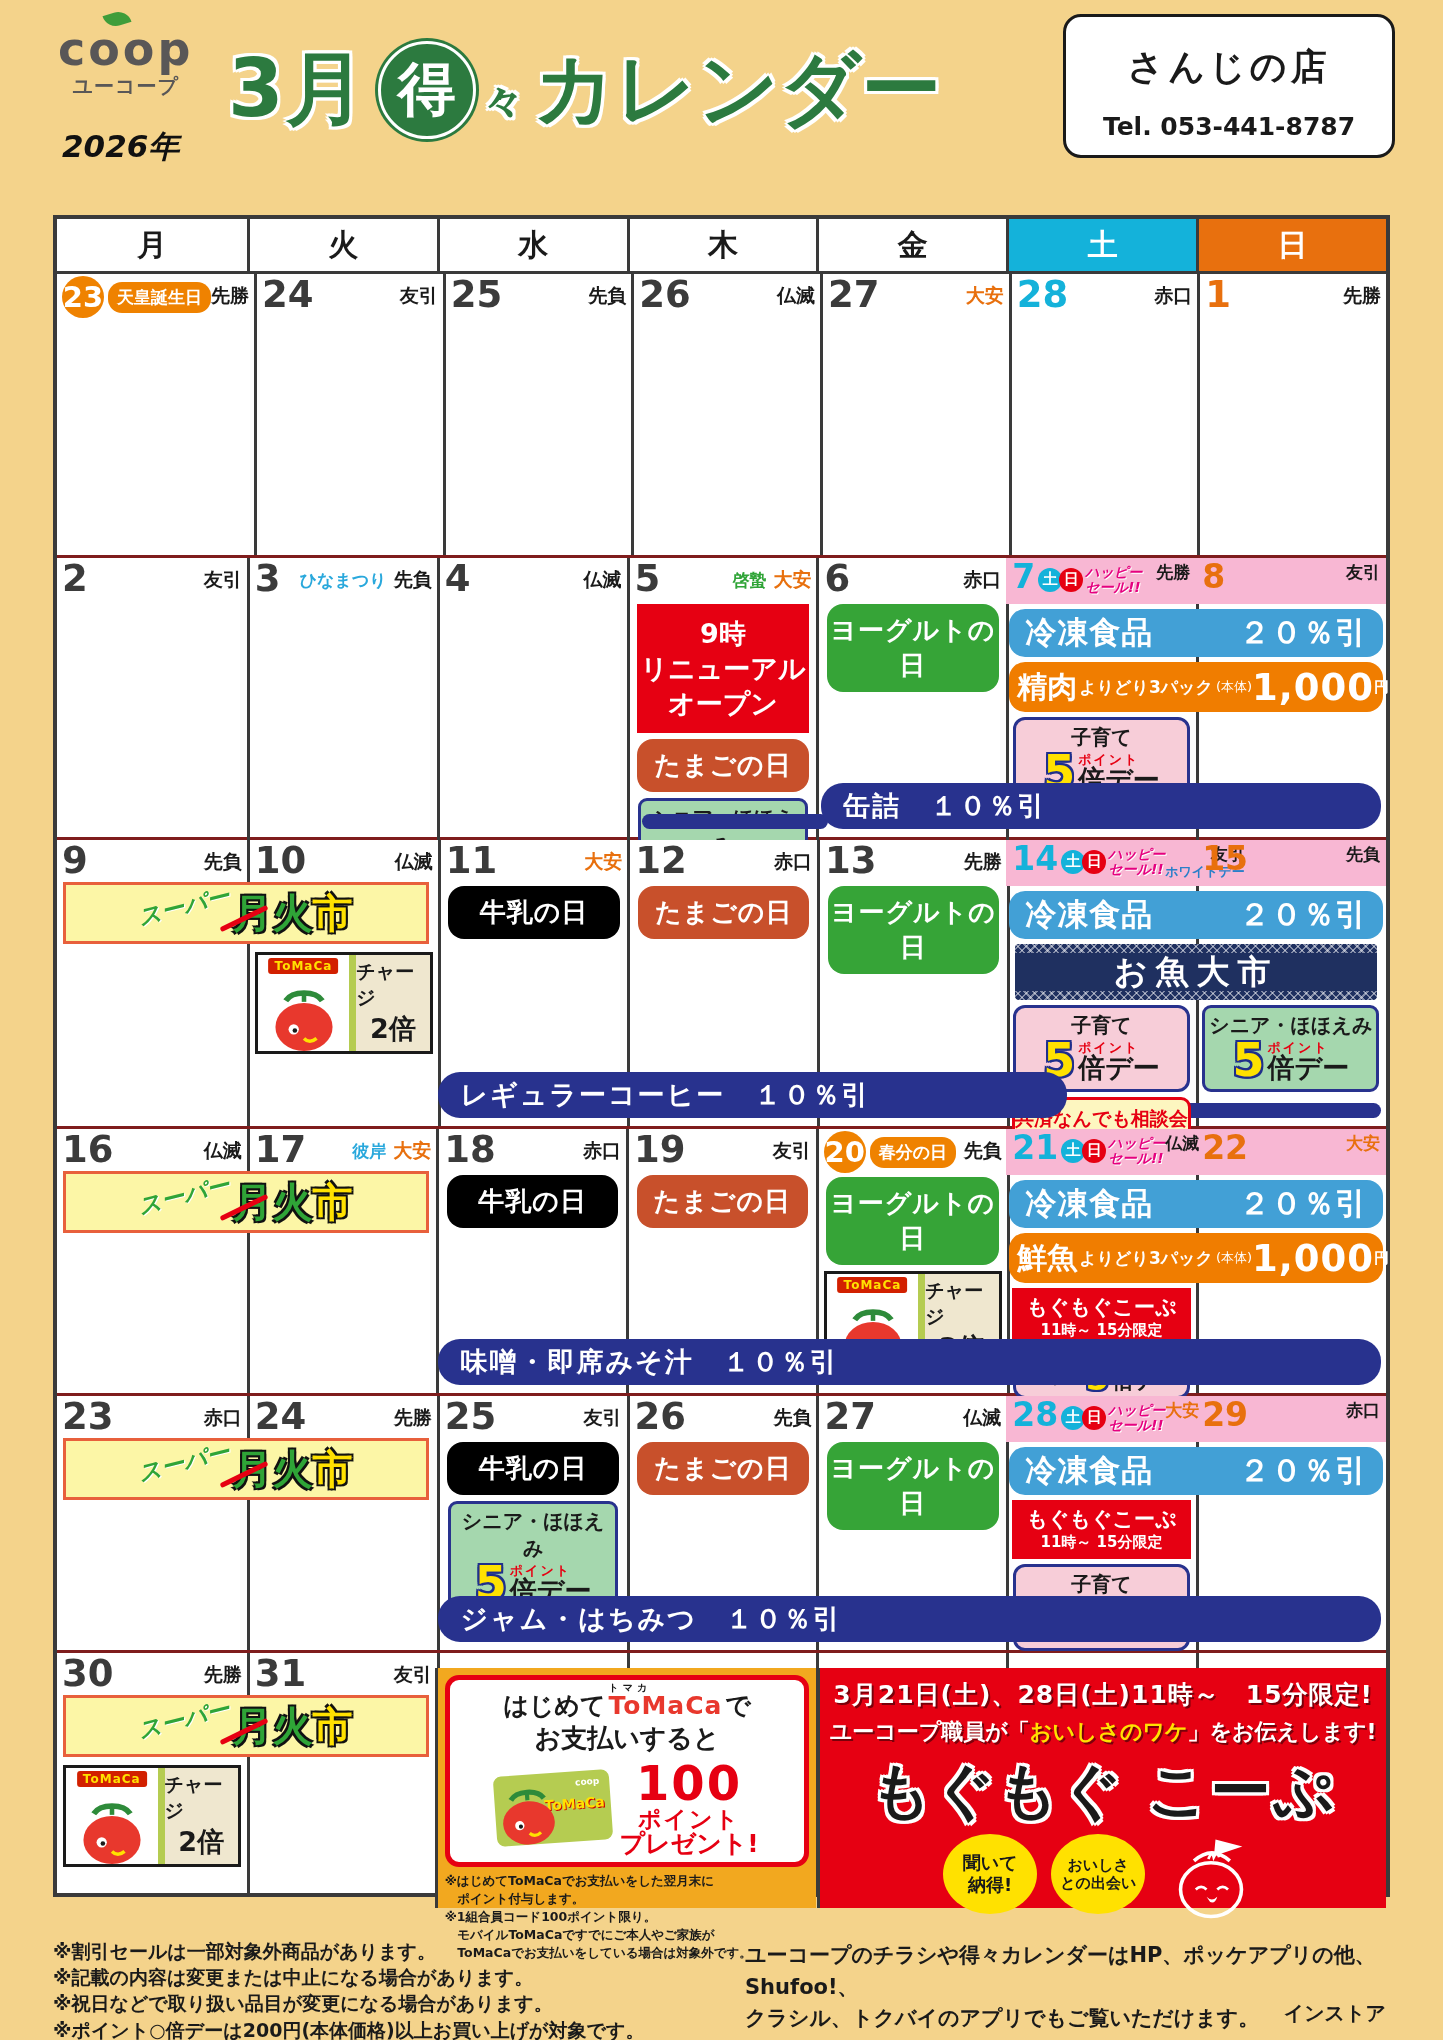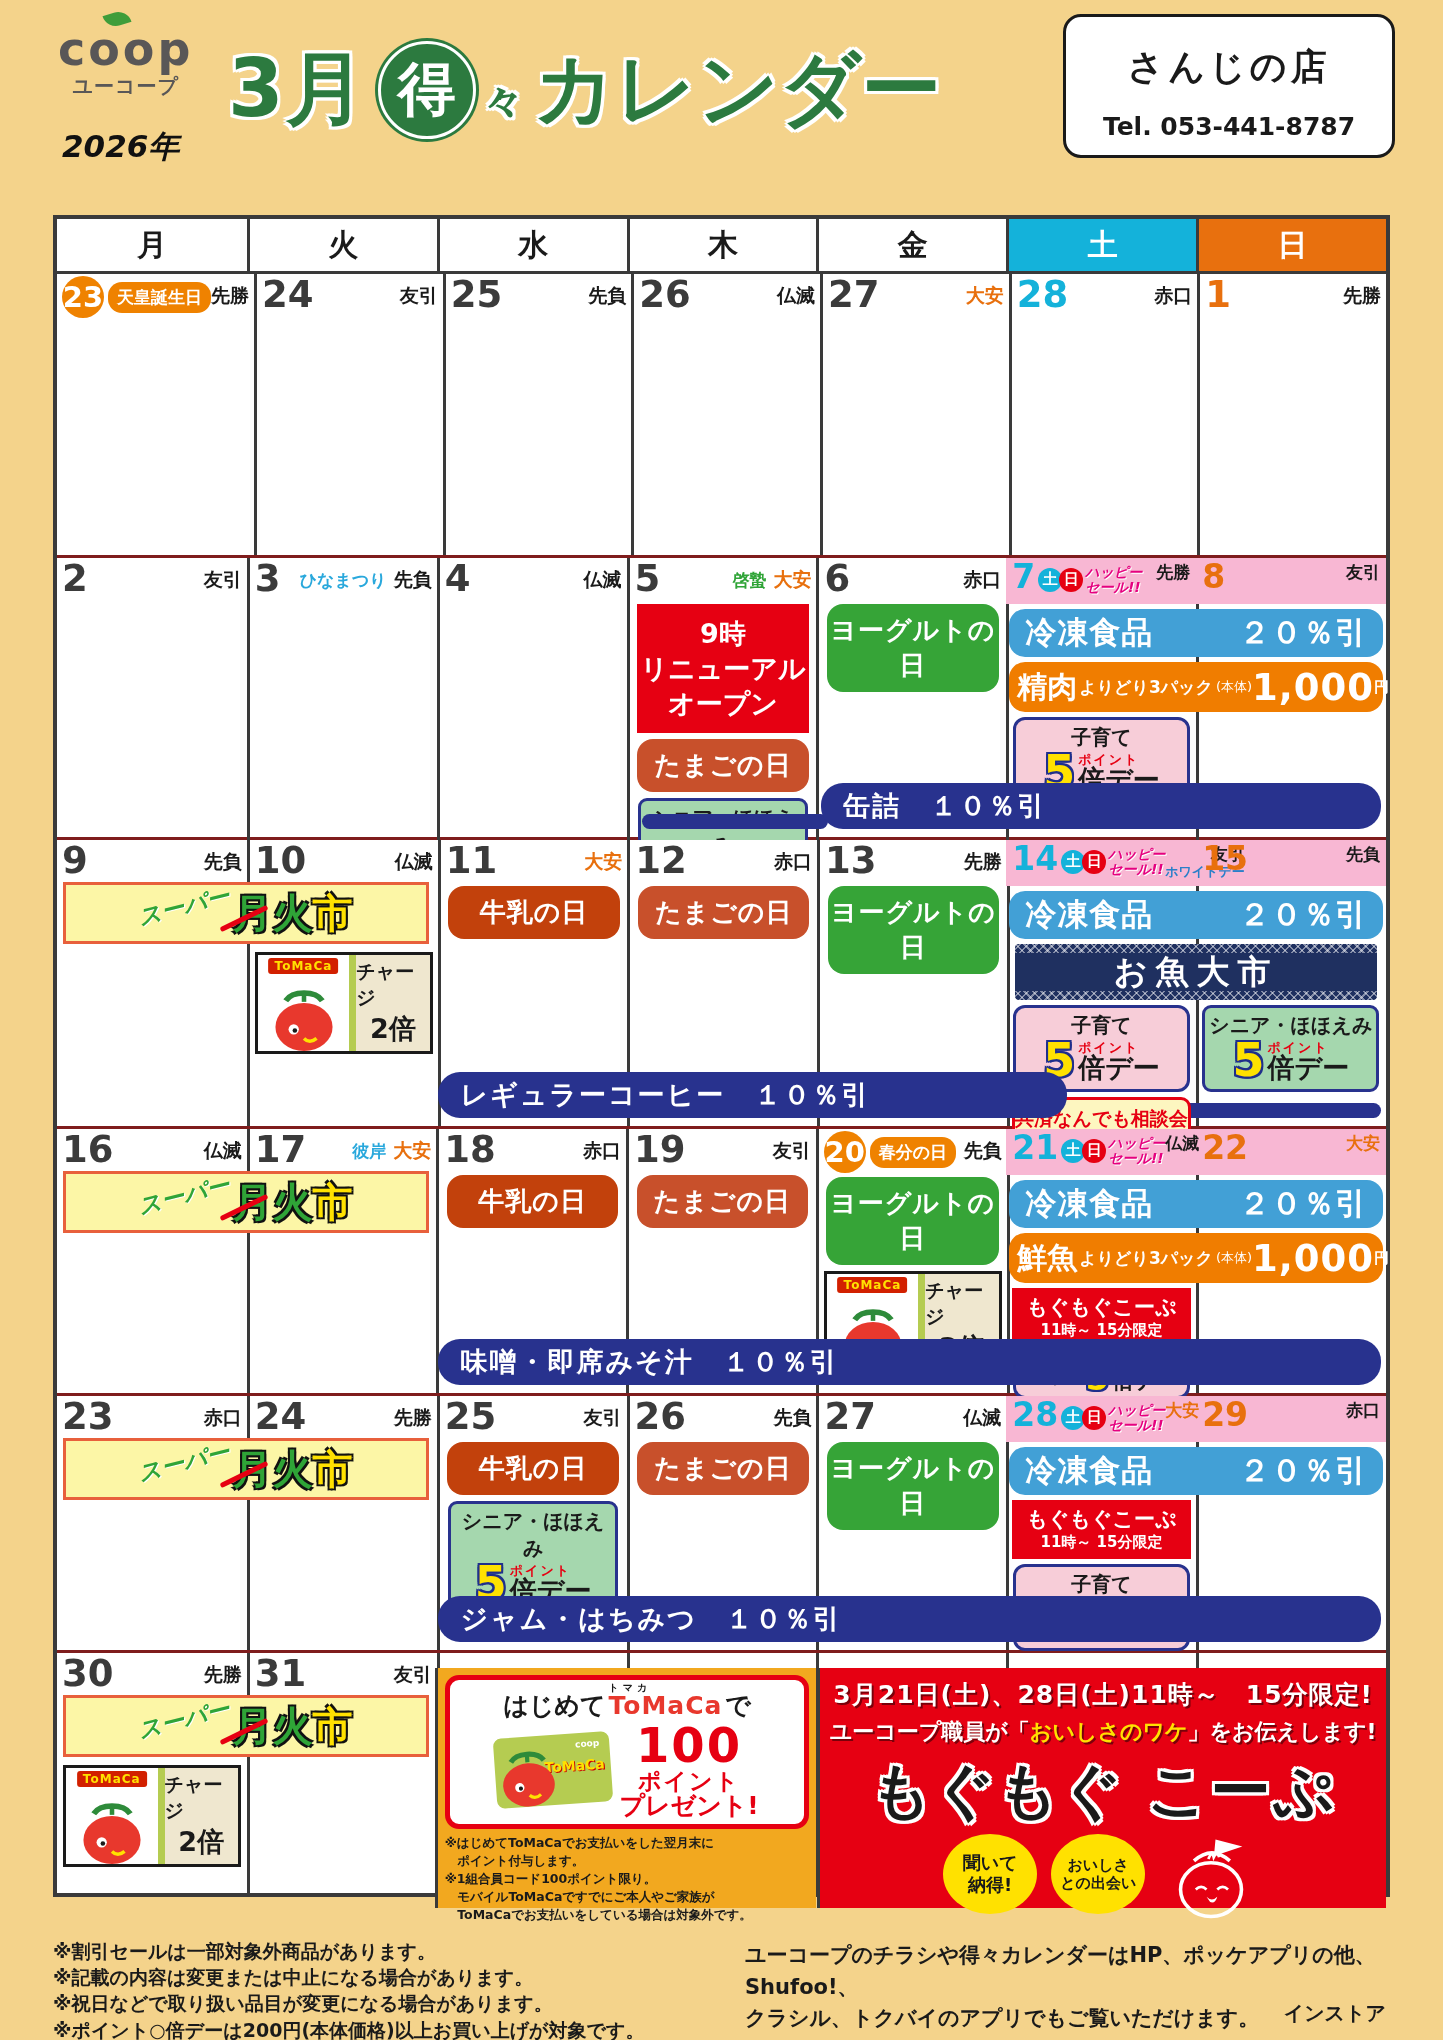--- a/index.html
+++ b/index.html
@@ -44,21 +44,21 @@
   .dpre.bl{color:#29a8dc;}
   .dpre.gr{color:#2fa437;}
   .rk{margin-left:auto;font-size:19px;font-weight:bold;color:#1a1a1a;margin-top:7px;white-space:nowrap;}
   .rk.or{color:#e8700e;}
   .dhead .dpre ~ .rk{margin-left:7px;}
   .items{display:flex;flex-direction:column;align-items:center;gap:6px;margin-top:4px;}
 
   
   .pill{color:#fff;font-weight:bold;font-size:26px;border-radius:16px;padding:9px 0;width:97%;text-align:center;letter-spacing:1px;box-sizing:border-box;}
   .pill.green{background:#36a437;}
-  .pill.milk{background:#c2410c;font-family:Liberation Serif, serif;}
+  .pill.milk{background:#000000;font-family:Liberation Serif, serif;}
   .pill.egg{background:#c8502b;}
   .open{background:#e60012;color:#fff;font-weight:900;font-size:27px;width:97%;text-align:center;padding:12px 0;line-height:1.3;box-sizing:border-box;}
   .five{border:3px solid #28328e;border-radius:12px;width:96%;text-align:center;padding:4px 2px 6px;box-sizing:border-box;background:#fff;}
   .five.senior{background:#a5d7ae;border-radius:9px;}
   .five.kosodate{background:#f7cdd8;}
   .five-t{font-size:20px;font-weight:bold;color:#1a1a1a;}
   .five-r{display:flex;align-items:flex-end;justify-content:center;gap:3px;}
   .five-5{font-size:46px;font-weight:900;color:#ffe100;line-height:.95;
     text-shadow:-2px -2px 0 #1f2f8c,2px -2px 0 #1f2f8c,-2px 2px 0 #1f2f8c,2px 2px 0 #1f2f8c,0 -2px 0 #1f2f8c,0 2px 0 #1f2f8c,-2px 0 0 #1f2f8c,2px 0 0 #1f2f8c;}
   .five-col{display:flex;flex-direction:column;align-items:flex-start;padding-bottom:2px;}
@@ -766,20 +766,21 @@
     <div class="promo-tomaca">
       <div class="tp-box">
         <div class="tp-t1">
           <span>はじめて</span>
           <span class="tp-logo">
             <span class="tp-kana">トマカ</span>
             <span class="tp-lg">ToMaCa</span>
           </span>
           <span>で</span>
         </div>
+        <div class="tp-t2">お支払いすると</div>
         <div class="tp-row">
           <div class="tp-card">
             <span class="tp-ccoop">coop</span>
             <span class="tp-cname">ToMaCa</span>
             <svg viewBox="0 0 60 56">
               <path d="M14 12 C20 3 40 3 46 12" fill="none" stroke="#2e8b3a" stroke-width="5"></path>
               <path d="M30 13 L30 4" stroke="#2e8b3a" stroke-width="4"></path>
               <ellipse cx="30" cy="35" rx="25" ry="21" fill="#e8382d"></ellipse>
               <circle cx="21" cy="37" r="4.5" fill="#fff"></circle>
                 <circle cx="22" cy="38" r="2" fill="#1a1a1a"></circle>

